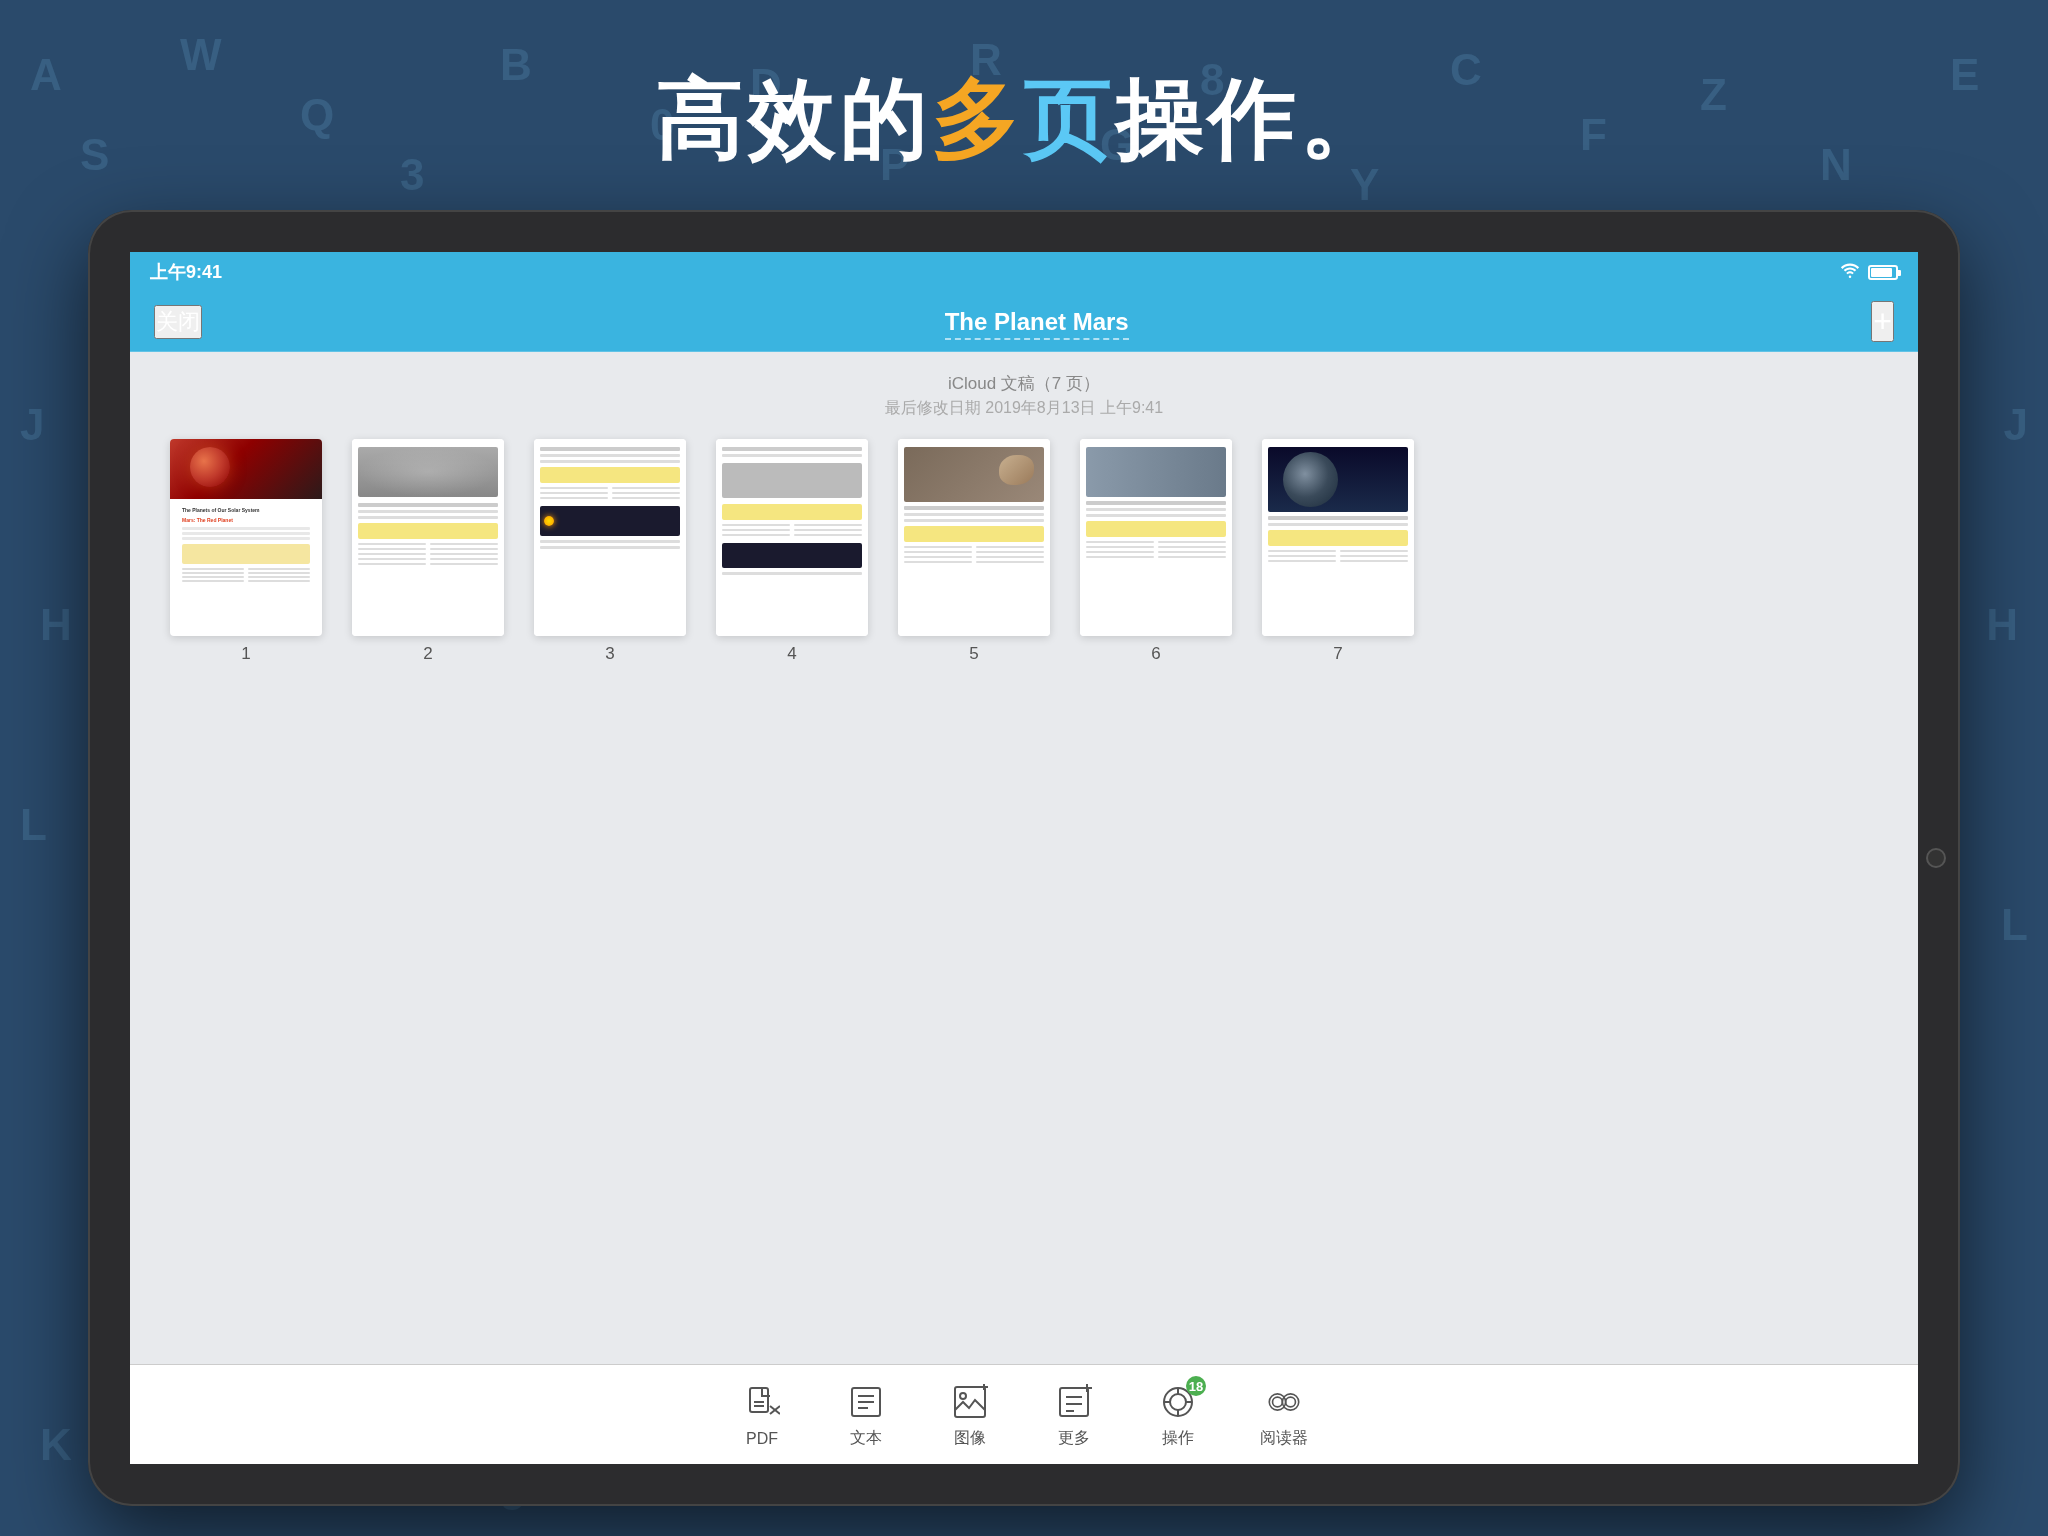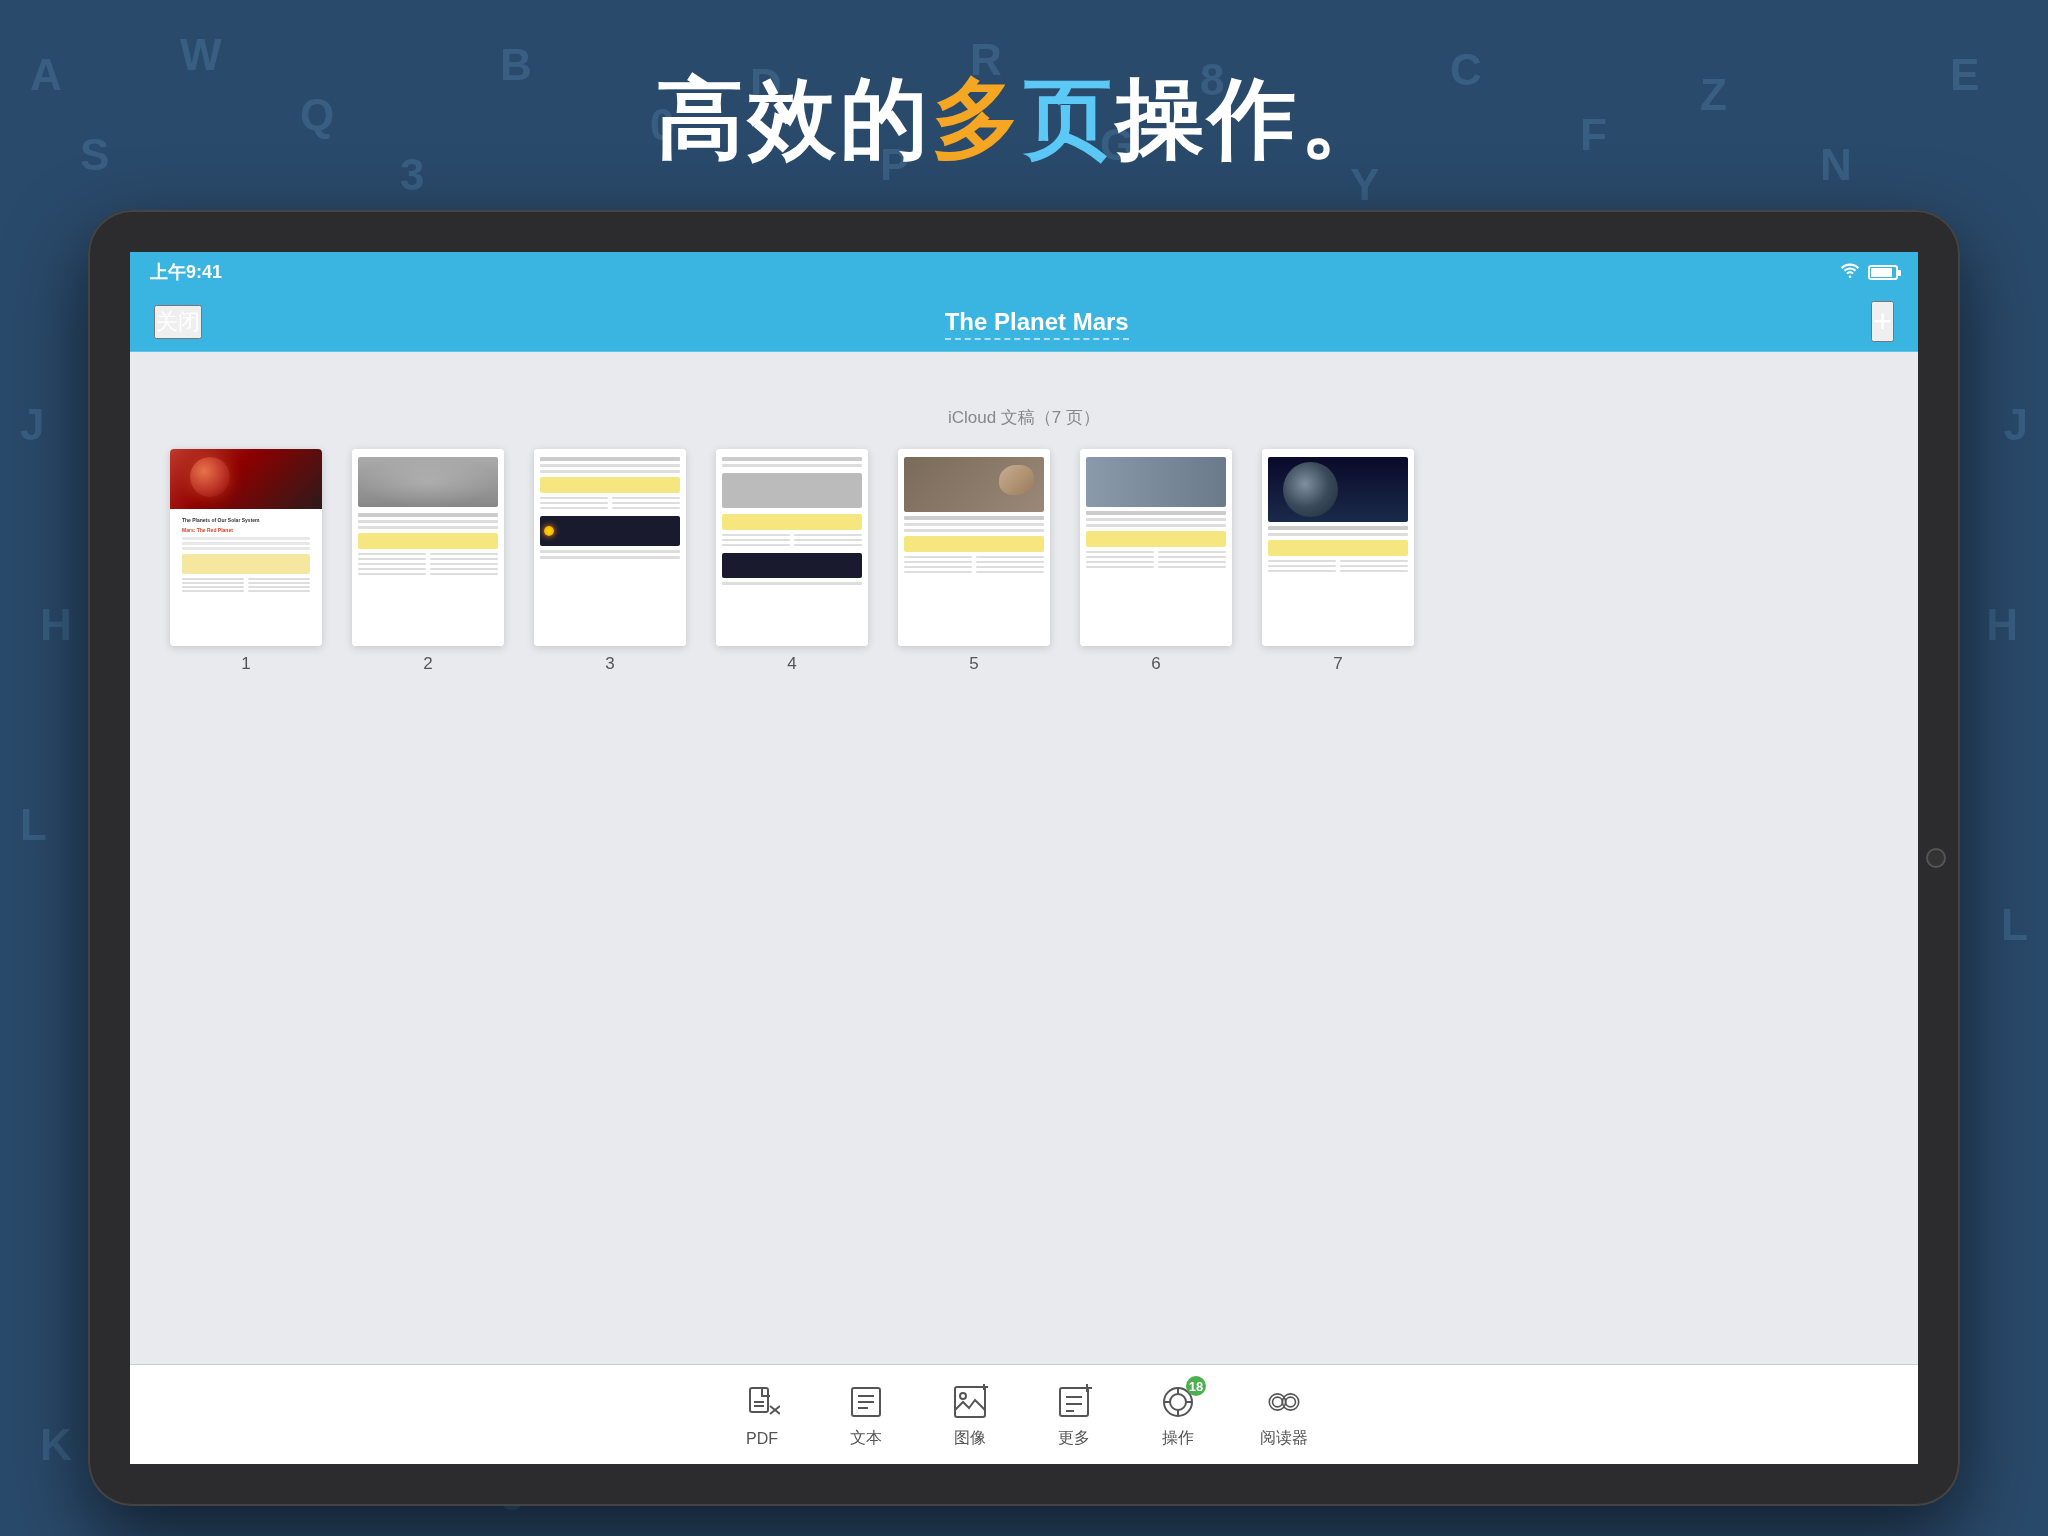--- a/index.html
+++ b/index.html
@@ -136,21 +136,20 @@
       font-size: 32px;
       font-weight: 300;
     }
 
     
     .main-content {
       flex: 1;
       background: #e8eaed;
       overflow-y: auto;
       padding: 20px 30px;
-      margin-top: 34px;
     }
 
     
     .doc-info {
       text-align: center;
       margin-bottom: 20px;
     }
     .doc-info-title {
       font-size: 17px;
       color: #888;
@@ -522,20 +521,21 @@
     <div class="nav-bar">
       <button class="nav-close">关闭</button>
       <div class="nav-title">The Planet Mars</div>
       <button class="nav-add">+</button>
     </div>
 
     <div class="main-content">
 
       <div class="doc-info">
         <div class="doc-info-title">iCloud 文稿（7 页）</div>
+        <div class="doc-info-date">最后修改日期 2019年8月13日 上午9:41</div>
       </div>
 
       <div class="pages-grid">
 
         <div class="page-item">
           <div class="page-thumbnail page1-thumb">
             <div class="page1-header-img"></div>
             <div style="padding:4px 6px;">
               <div class="page1-title-line">The Planets of Our Solar System</div>
               <div class="page1-red-title">Mars: The Red Planet</div>

